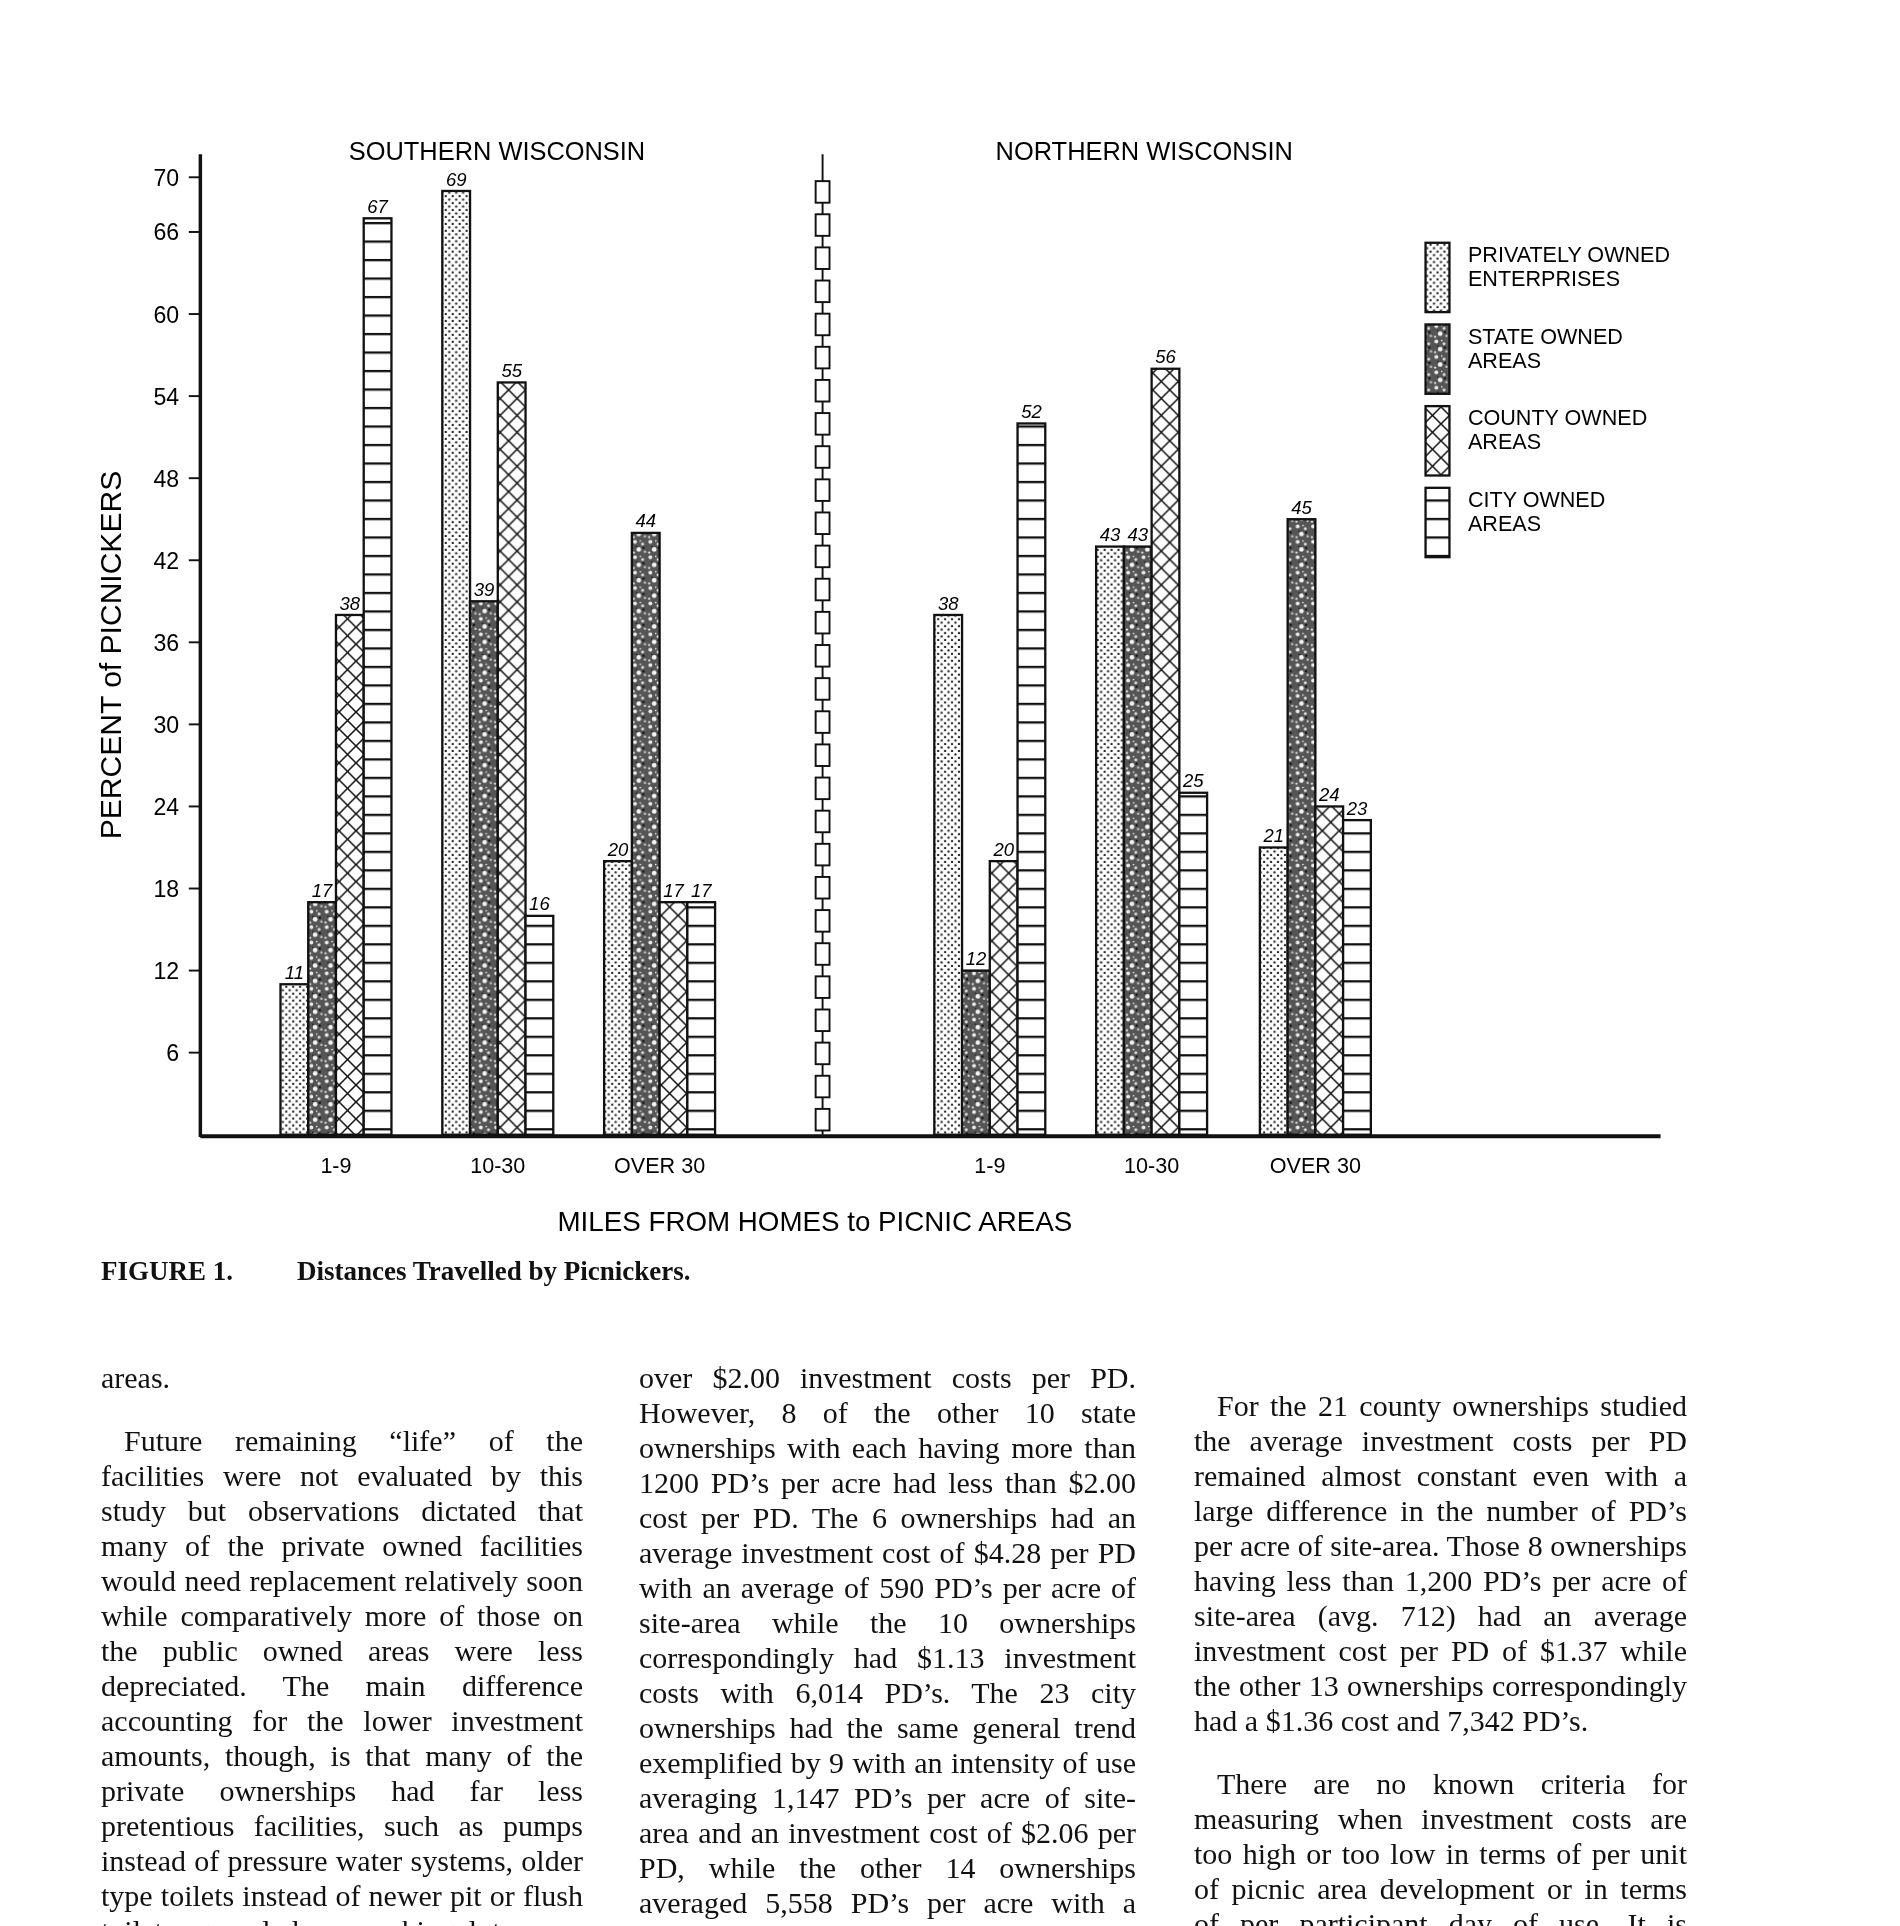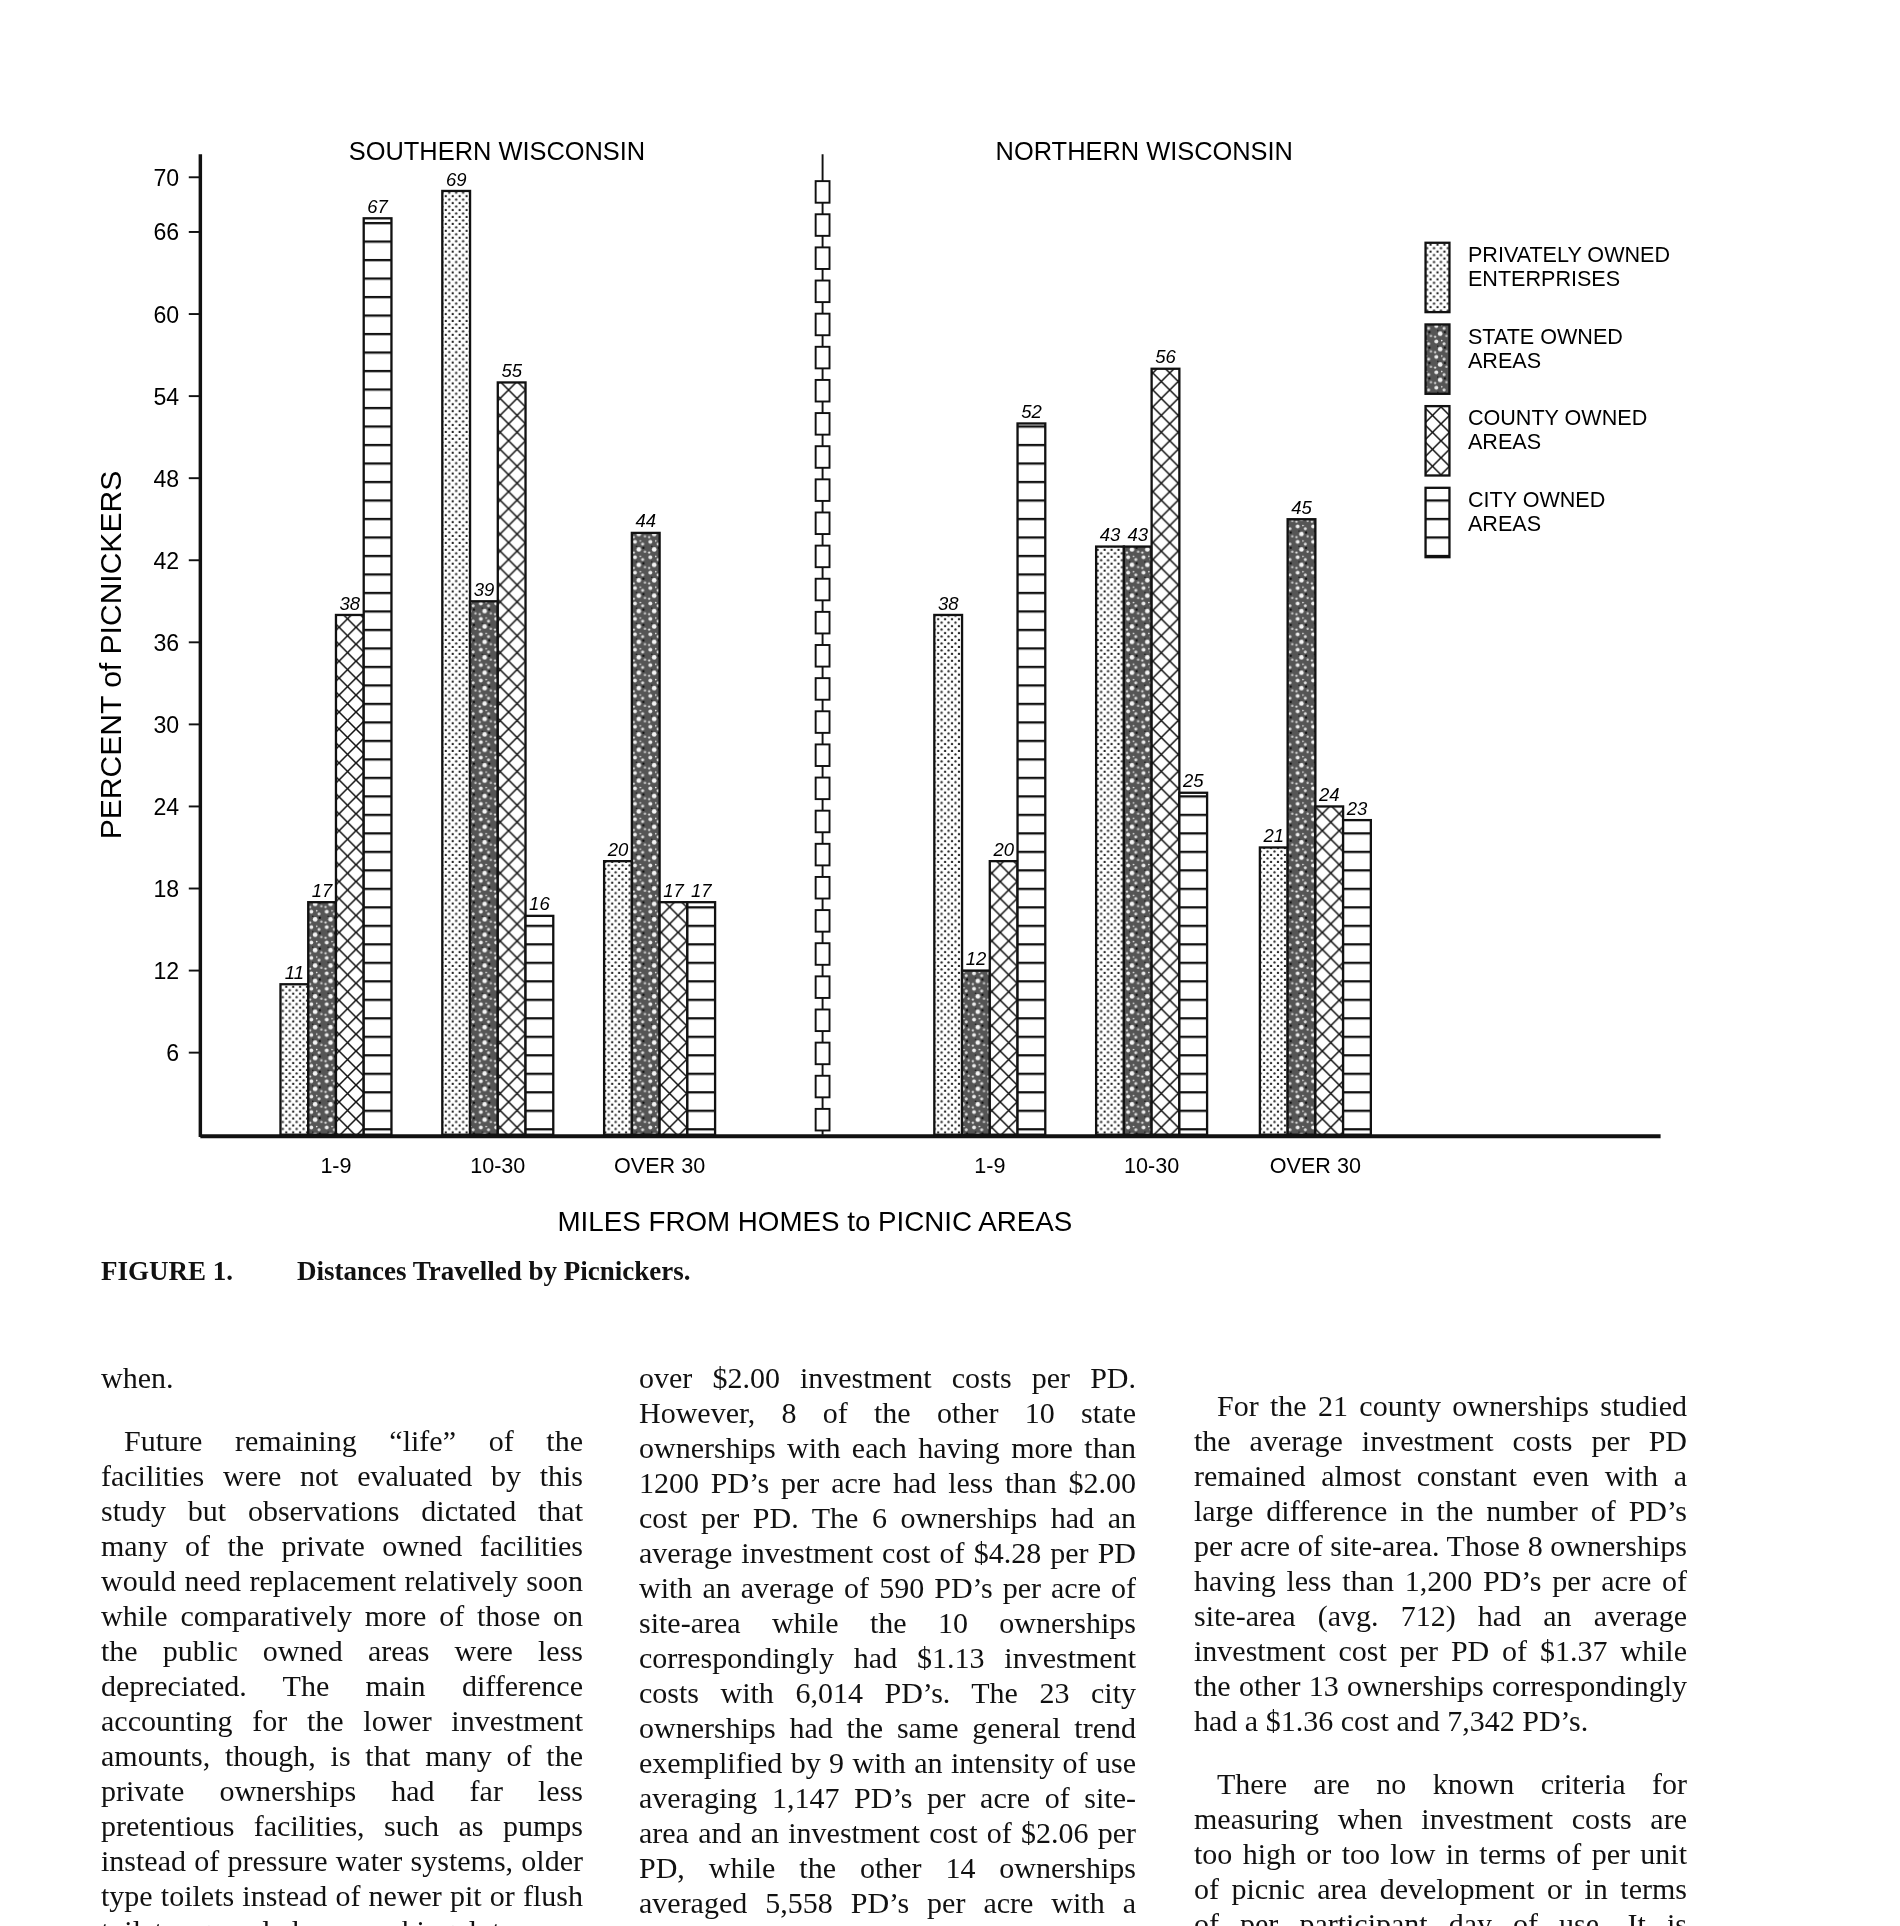--- a/index.html
+++ b/index.html
@@ -169,21 +169,21 @@
       <text x="3810" y="1316" font-size="56" font-family="Liberation Sans, sans-serif">CITY OWNED</text>
       <text x="3810" y="1378" font-size="56" font-family="Liberation Sans, sans-serif">AREAS</text>
     </g>
 </svg>
 
 <div class="caption">
   <span class="num">FIGURE 1.</span><span>Distances Travelled by Picnickers.</span>
 </div>
 
 <div class="col" style="left:101px; top:1360px; width:482px;">
-  <p>when.</p>
+  <p>areas.</p>
   <p class="ind">Future remaining “life” of the facilities were not evaluated by this study but observations dictated that many of the private owned facilities would need replacement relatively soon while comparatively more of those on the public owned areas were less depreciated. The main difference accounting for the lower investment amounts, though, is that many of the private ownerships had far less pretentious facilities, such as pumps instead of pressure water systems, older type toilets instead of newer pit or flush toilets, graveled car parking lot or no special parking area rather than hard surfaced areas, and other less costly features.</p>
 
 </div>
 
 <div class="col" style="left:639px; top:1360px; width:497px;">
   <p><span>over $2.00 investment costs per PD. However, 8 of the other 10 state ownerships with each having more than 1200 PD’s per acre had less than $2.00 cost per PD. The 6 ownerships had an average investment cost of $4.28 per PD with an average of 590 PD’s per acre of site-area while the 10 ownerships correspondingly had $1.13 investment costs with 6,014 PD’s. The 23 city ownerships had the same general trend exemplified by 9 with an intensity of use averaging 1,147 PD’s per acre of site-area and an investment cost of $2.06 per PD, while the other 14 ownerships averaged 5,558 PD’s per acre with a $1.30 per PD investment cost.</span></p>
 </div>
 
 <div class="col" style="left:1194px; top:1360px; width:493px;">
   <p class="ind">For the 21 county ownerships studied the average investment costs per PD remained almost constant even with a large difference in the number of PD’s per acre of site-area. Those 8 ownerships having less than 1,200 PD’s per acre of site-area (avg. 712) had an average investment cost per PD of $1.37 while the other 13 ownerships correspondingly had a $1.36 cost and 7,342 PD’s.</p>

